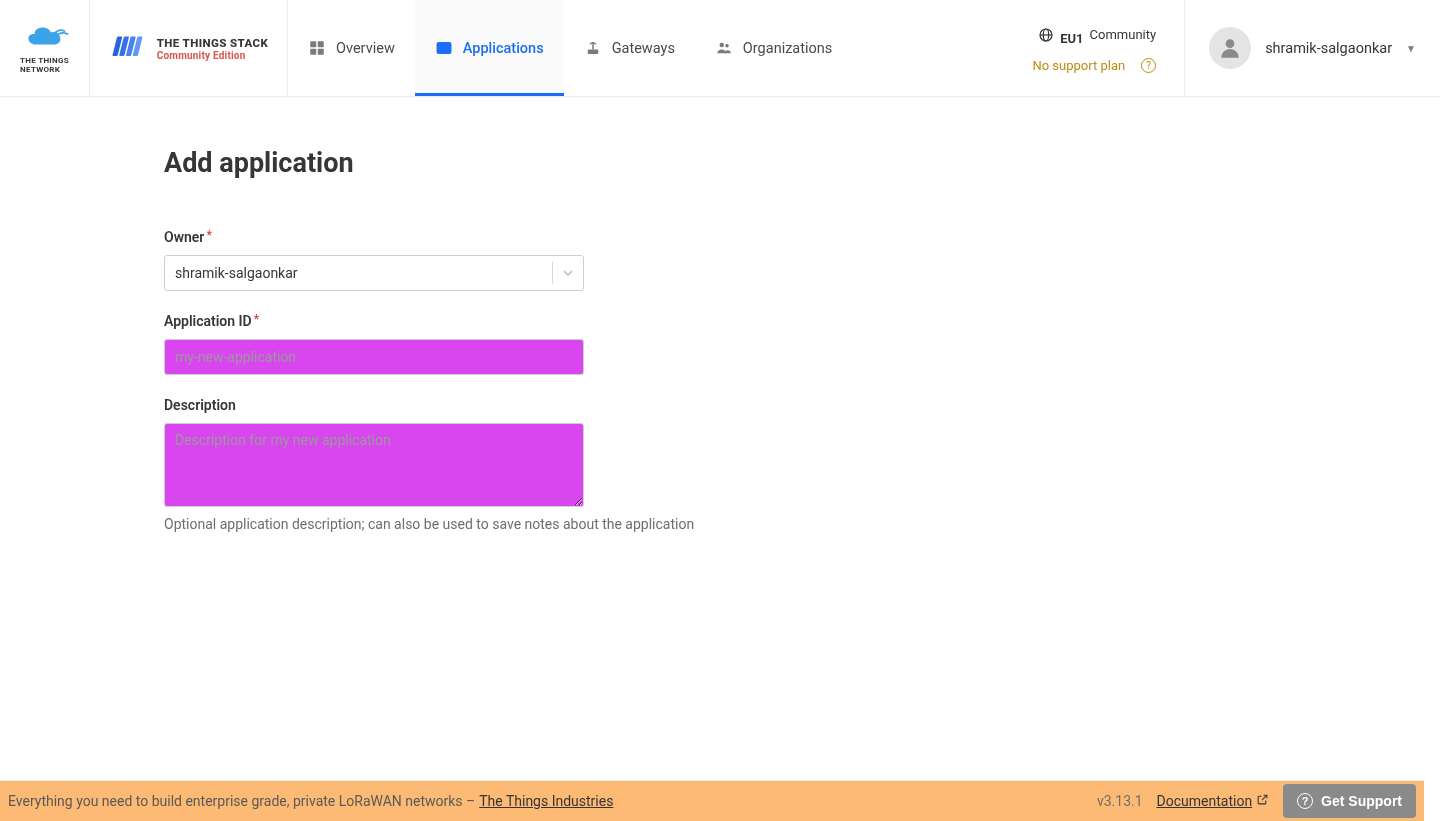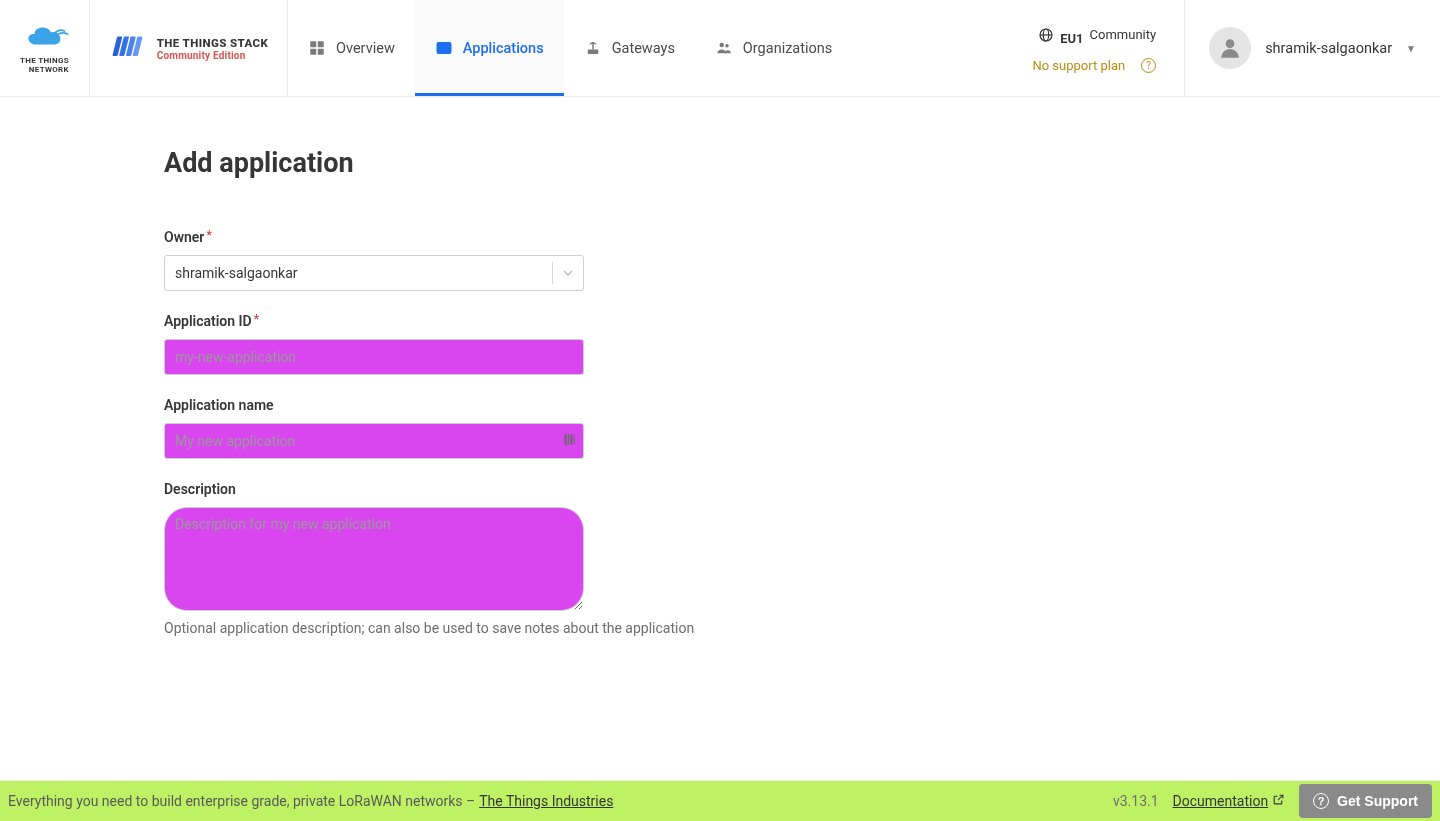--- a/index.html
+++ b/index.html
@@ -28,21 +28,21 @@
     width: 90px;
     display: flex;
     flex-direction: column;
     align-items: center;
     justify-content: center;
     border-right: 1px solid #ececec;
   }
   .logo-ttn svg { width: 50px; height: 30px; }
   .logo-ttn-text {
     font-size: 8px; font-weight: 700; line-height: 9px; letter-spacing: .3px;
-    text-align: right; margin-top: 4px;
+    text-align: left; margin-top: 4px;
   }
   .logo-stack {
     width: 198px;
     display: flex; align-items: center; justify-content: center; gap: 10px;
     border-right: 1px solid #ececec;
   }
   .logo-stack-icon svg { width: 38px; height: 30px; }
   .logo-stack-text .line1 { font-size: 11.5px; font-weight: 800; letter-spacing: .4px; }
   .logo-stack-text .line2 { font-size: 10px; font-weight: 700; color: #d9534f; letter-spacing: .2px; }
 
@@ -106,21 +106,21 @@
   .select-val { flex: 1; padding: 0 10px; color: #363636; font-size: 14px; }
   .select-sep { width: 1px; height: 22px; background: #d8d8d8; }
   .select-chev { width: 30px; display: flex; align-items: center; justify-content: center; color: #b9b9b9; }
   .select-chev svg { width: 16px; height: 16px; stroke: #b9b9b9; }
 
   .text-input, .text-area {
     width: 420px; border: 1px solid #cfcfcf; border-radius: 3px; font-size: 14px;
     font-family: inherit; padding: 8px 10px; color: #363636; background: #d946ef;
   }
   .text-input { height: 36px; }
-  .text-area { height: 104px; resize: both; border-radius: 23px; }
+  .text-area { height: 84px; resize: both; }
   .text-input::placeholder, .text-area::placeholder { color: #9a9a9a; }
 
   .input-with-suffix { position: relative; width: 420px; }
   .input-with-suffix .text-input { padding-right: 30px; width: 100%; }
   .input-suffix-icon {
     position: absolute; right: 8px; top: 50%; transform: translateY(-50%);
     color: #6b6b6b;
   }
   .input-suffix-icon svg { width: 14px; height: 14px; fill: #6b6b6b; }
 
@@ -129,24 +129,24 @@
   .submit-bar {
     width: 828px; background: #f5f5f5; padding: 16px 14px; margin-top: 22px;
   }
   .btn-primary {
     background: #1c6ef2; color: #fff; border: none; border-radius: 4px;
     padding: 10px 18px; font-size: 14.5px; font-weight: 600;
   }
 
   
   .footer {
-    position: absolute; bottom: 0; left: 0; right: 0; height: 41px;
+    position: absolute; bottom: 0; left: 0; right: 16px; height: 41px;
     border-top: 1px solid #ececec;
     display: flex; align-items: center; padding: 0 8px 0 8px;
-    font-size: 14px; color: #5a5a5a; background: #bef264;
+    font-size: 14px; color: #5a5a5a; background: #fdba74;
   }
   .footer .left { display: flex; align-items: center; gap: 4px; }
   .footer a { color: #363636; text-decoration: underline; }
   .footer .right { margin-left: auto; display: flex; align-items: center; gap: 14px; }
   .footer .version { color: #6e6e6e; }
   .doc-link { display: inline-flex; align-items: center; gap: 4px; }
   .ext-icon svg { width: 13px; height: 13px; stroke: #363636; fill: none; }
   .btn-support {
     background: #8a8a8a; color: #fff; border: none; border-radius: 4px;
     padding: 9px 14px; font-size: 14px; font-weight: 600;
@@ -271,34 +271,20 @@
     </div>
   </div>
 
   <div class="form-row">
     <label class="form-label">
       <span>Application ID</span><span class="req">*</span>
     </label>
     <input class="text-input" placeholder="my-new-application" style="">
   </div>
 
-  <div class="form-row">
-    <label class="form-label">Application name</label>
-    <div class="input-with-suffix">
-      <input class="text-input" placeholder="My new application" style="">
-      <span class="input-suffix-icon">
-        <svg viewBox="0 0 24 24">
-            <rect x="4" y="3" width="4" height="18"></rect>
-            <rect x="10" y="3" width="2" height="18"></rect>
-            <rect x="14" y="3" width="4" height="18"></rect>
-            <rect x="20" y="3" width="1.5" height="18"></rect>
-          </svg>
-      </span>
-    </div>
-  </div>
 
   <div class="form-row">
     <label class="form-label">Description</label>
     <textarea class="text-area" placeholder="Description for my new application" style=""></textarea>
     <div class="help-text">Optional application description; can also be used to save notes about the application</div>
   </div>
 
 </div>
 
 <div class="footer">

